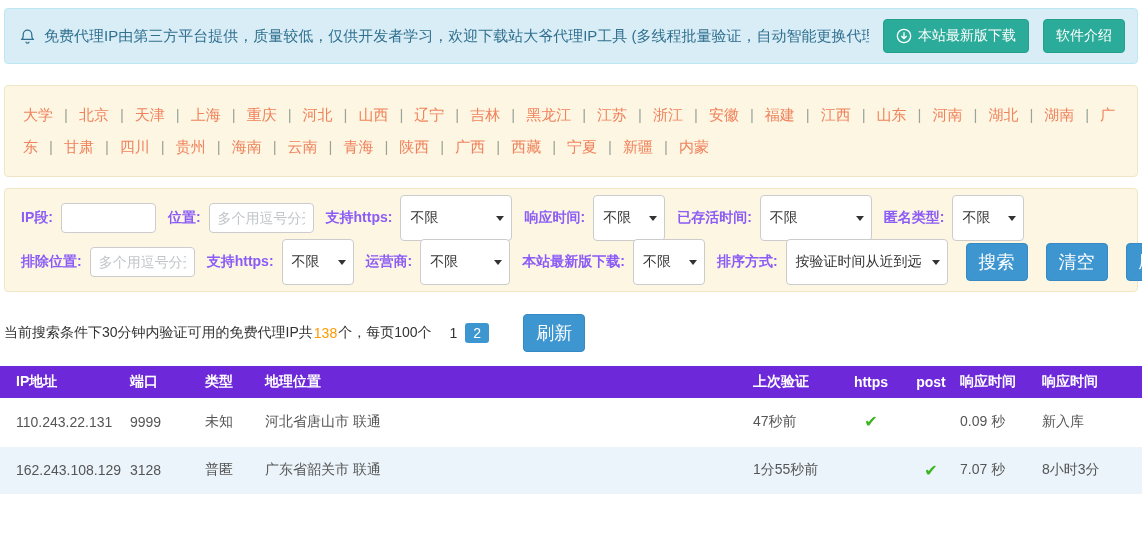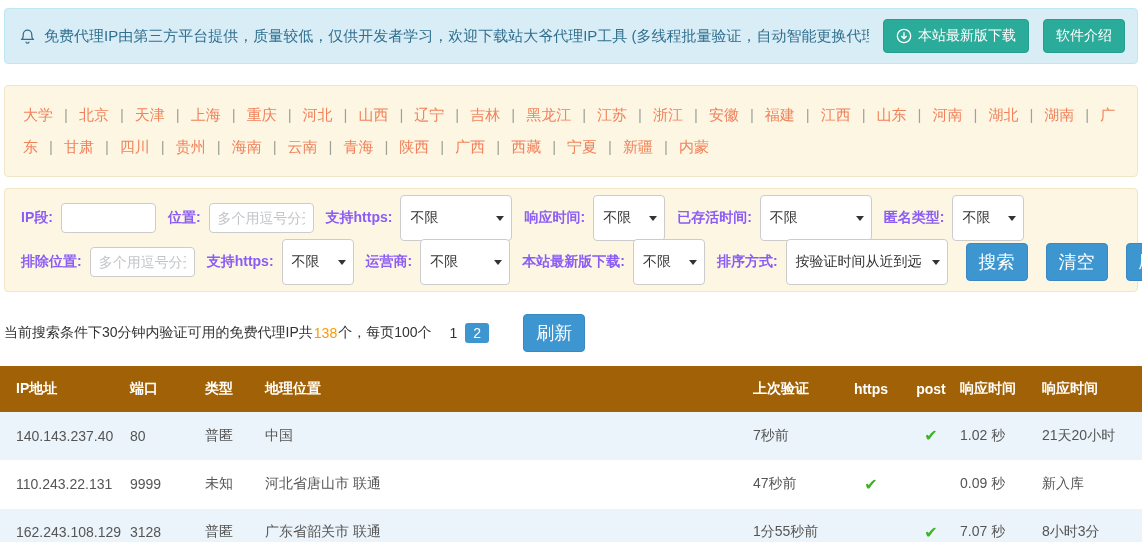--- a/index.html
+++ b/index.html
@@ -50,21 +50,21 @@
   
   .status { margin: 22px 4px 0 4px; display: flex; align-items: center; color: #333; font-size: 14px; }
   .count { color: #ff9900; font-weight: normal; margin: 0 1px; }
   .page-link { margin-left: 18px; cursor: pointer; color: #333; }
   .page-link.active { margin-left: 8px; background: #3d96d0; color: #fff;
     padding: 2px 8px; border-radius: 3px; }
   .status .blue-btn { margin-left: 34px; }
 
   
   table { width: 1142px; border-collapse: collapse; margin-top: 14px; table-layout: fixed; }
-  th { background: #a16207; color: #fff; font-weight: bold; height: 46px;
+  th { background: #6d28d9; color: #fff; font-weight: bold; height: 32px;
     text-align: left; font-size: 14px; }
   td { height: 48px; color: #555; font-size: 14px; }
   th:first-child, td:first-child { padding-left: 16px; }
   .col-verify { padding-left: 18px; }
   .c { text-align: center; padding-left: 0 !important; }
   tr.stripe td { background: #ebf4fa; }
   tbody tr { border-bottom: 1px solid #fff; }
   .check { color: #3cb521; font-weight: bold; font-size: 16px; }
 </style>
 </head>
@@ -176,31 +176,20 @@
         <th>类型</th>
         <th>地理位置</th>
         <th class="col-verify">上次验证</th>
         <th class="c">https</th>
         <th class="c">post</th>
         <th>响应时间</th>
         <th>响应时间</th>
       </tr>
     </thead>
     <tbody>
-      <tr class="stripe">
-        <td>140.143.237.40</td>
-        <td>80</td>
-        <td>普匿</td>
-        <td>中国</td>
-        <td class="col-verify">7秒前</td>
-        <td class="c check"></td>
-        <td class="c check">✔</td>
-        <td>1.02 秒</td>
-        <td>21天20小时</td>
-      </tr>
       <tr>
         <td>110.243.22.131</td>
         <td>9999</td>
         <td>未知</td>
         <td>河北省唐山市 联通</td>
         <td class="col-verify">47秒前</td>
         <td class="c check">✔</td>
         <td class="c check"></td>
         <td>0.09 秒</td>
         <td>新入库</td>

